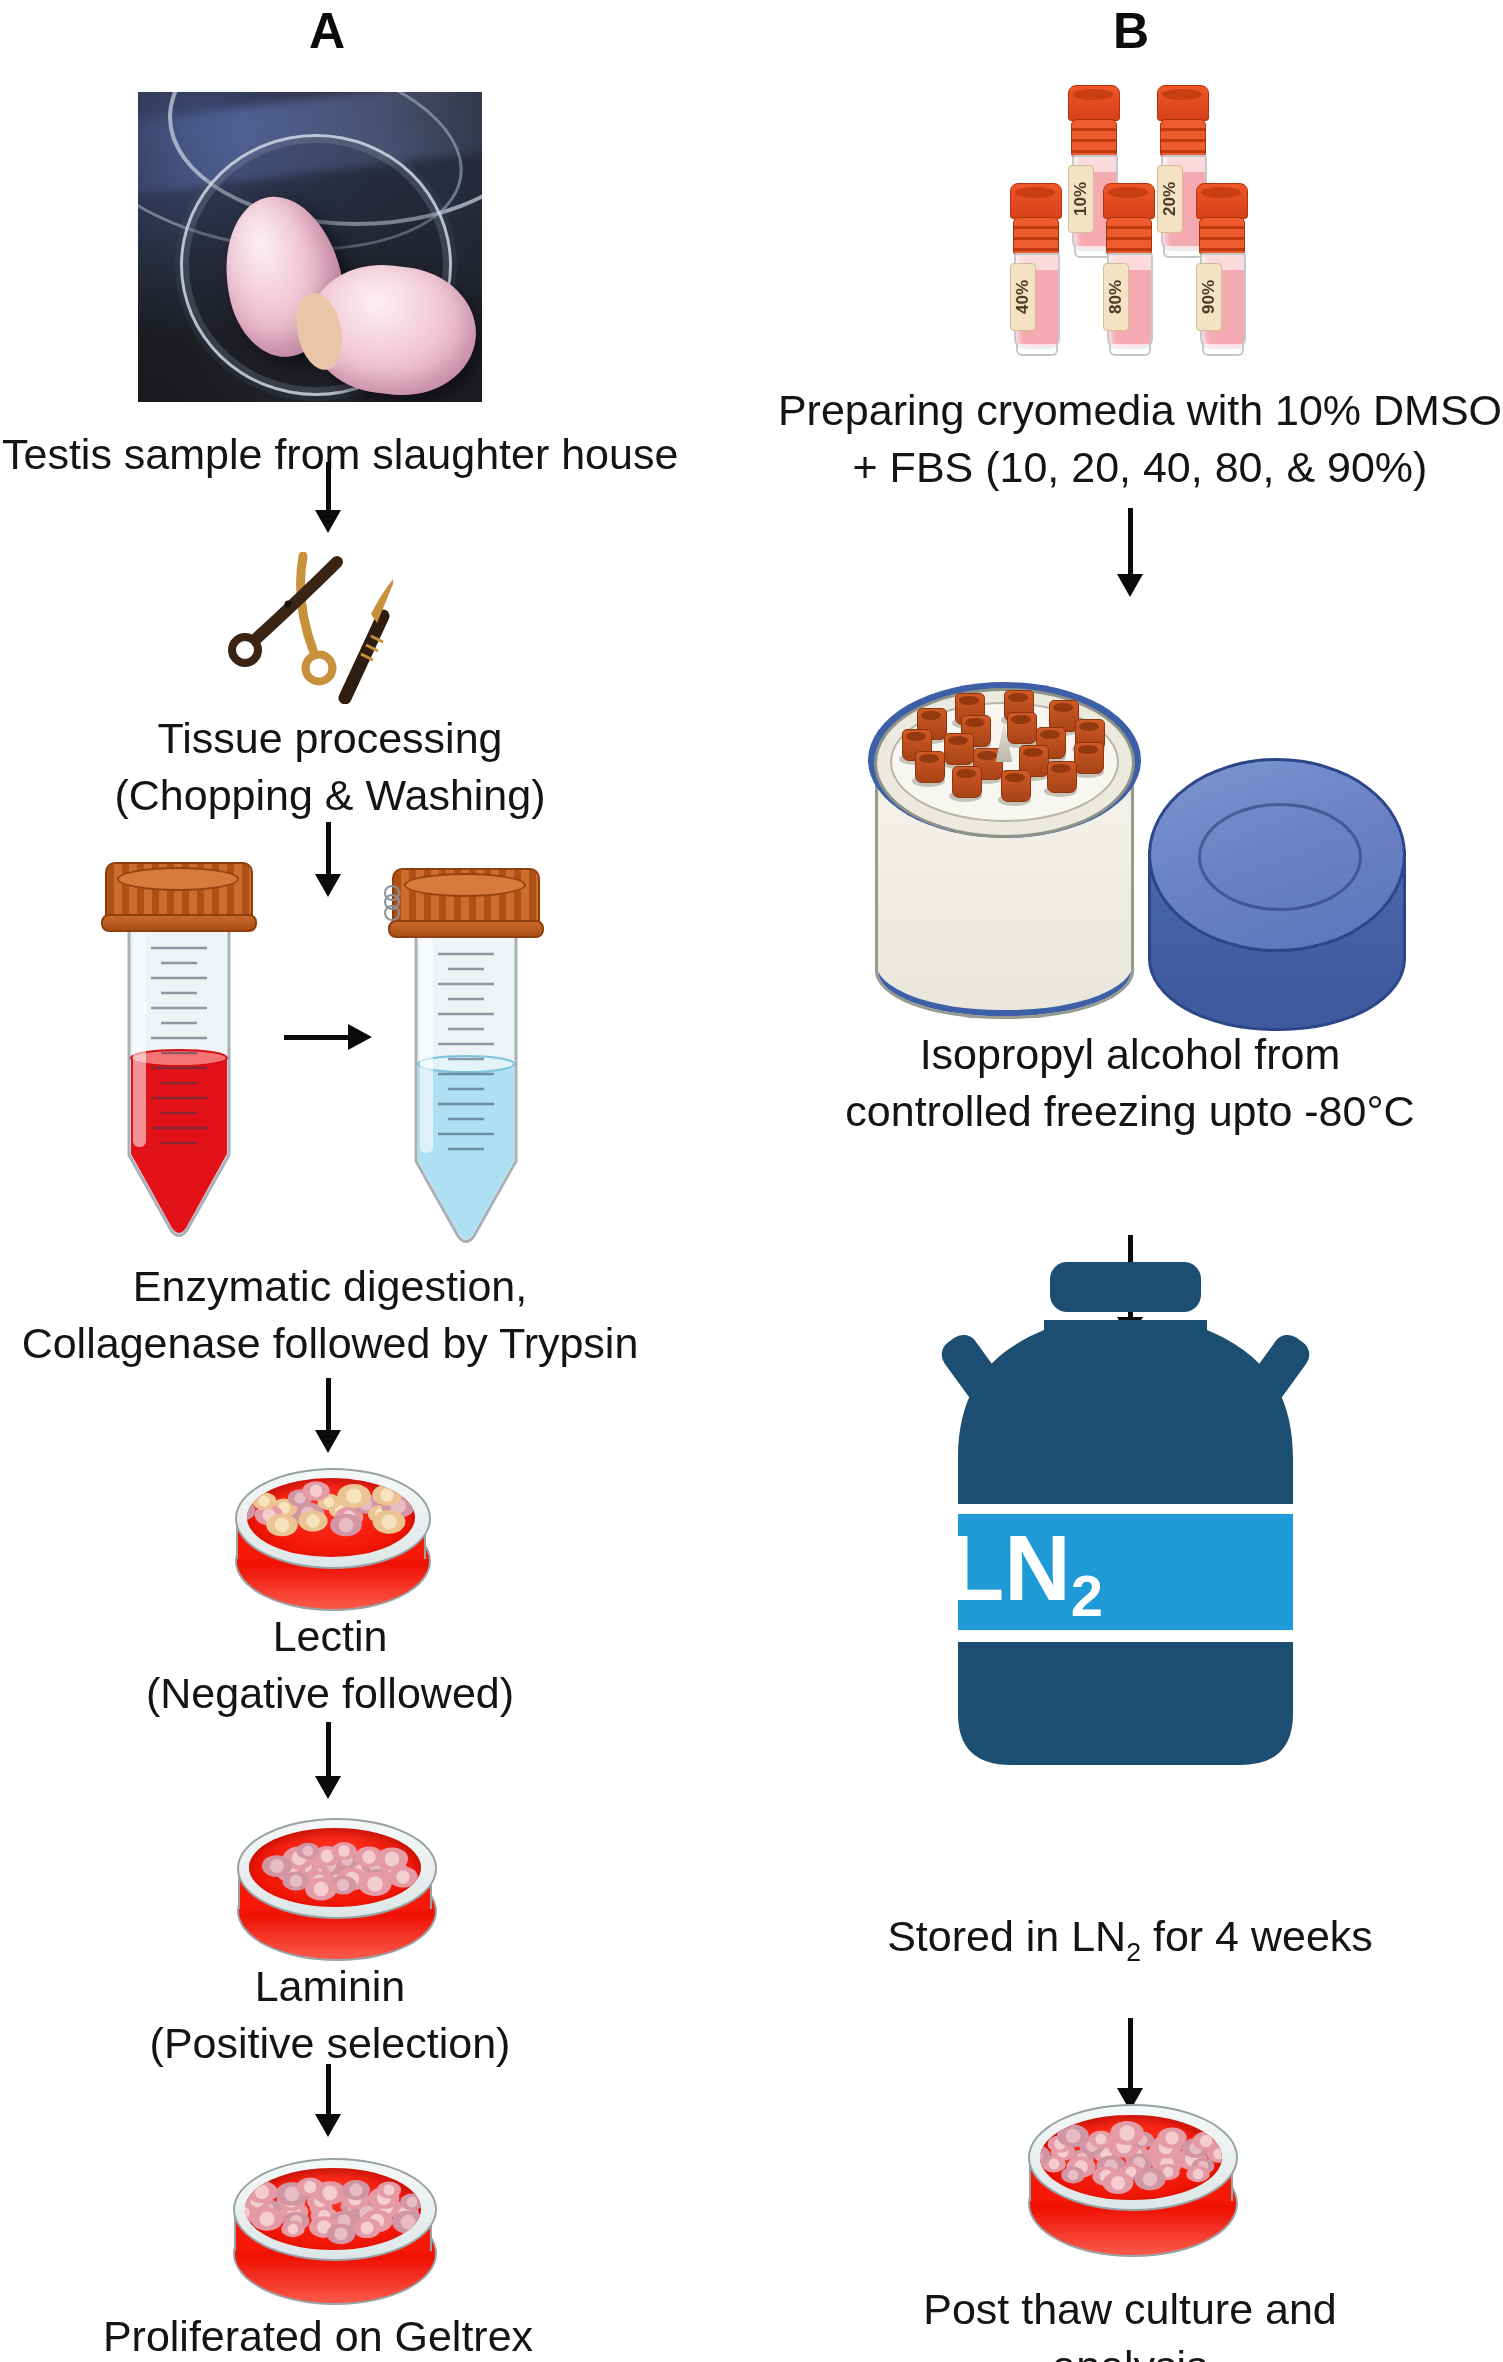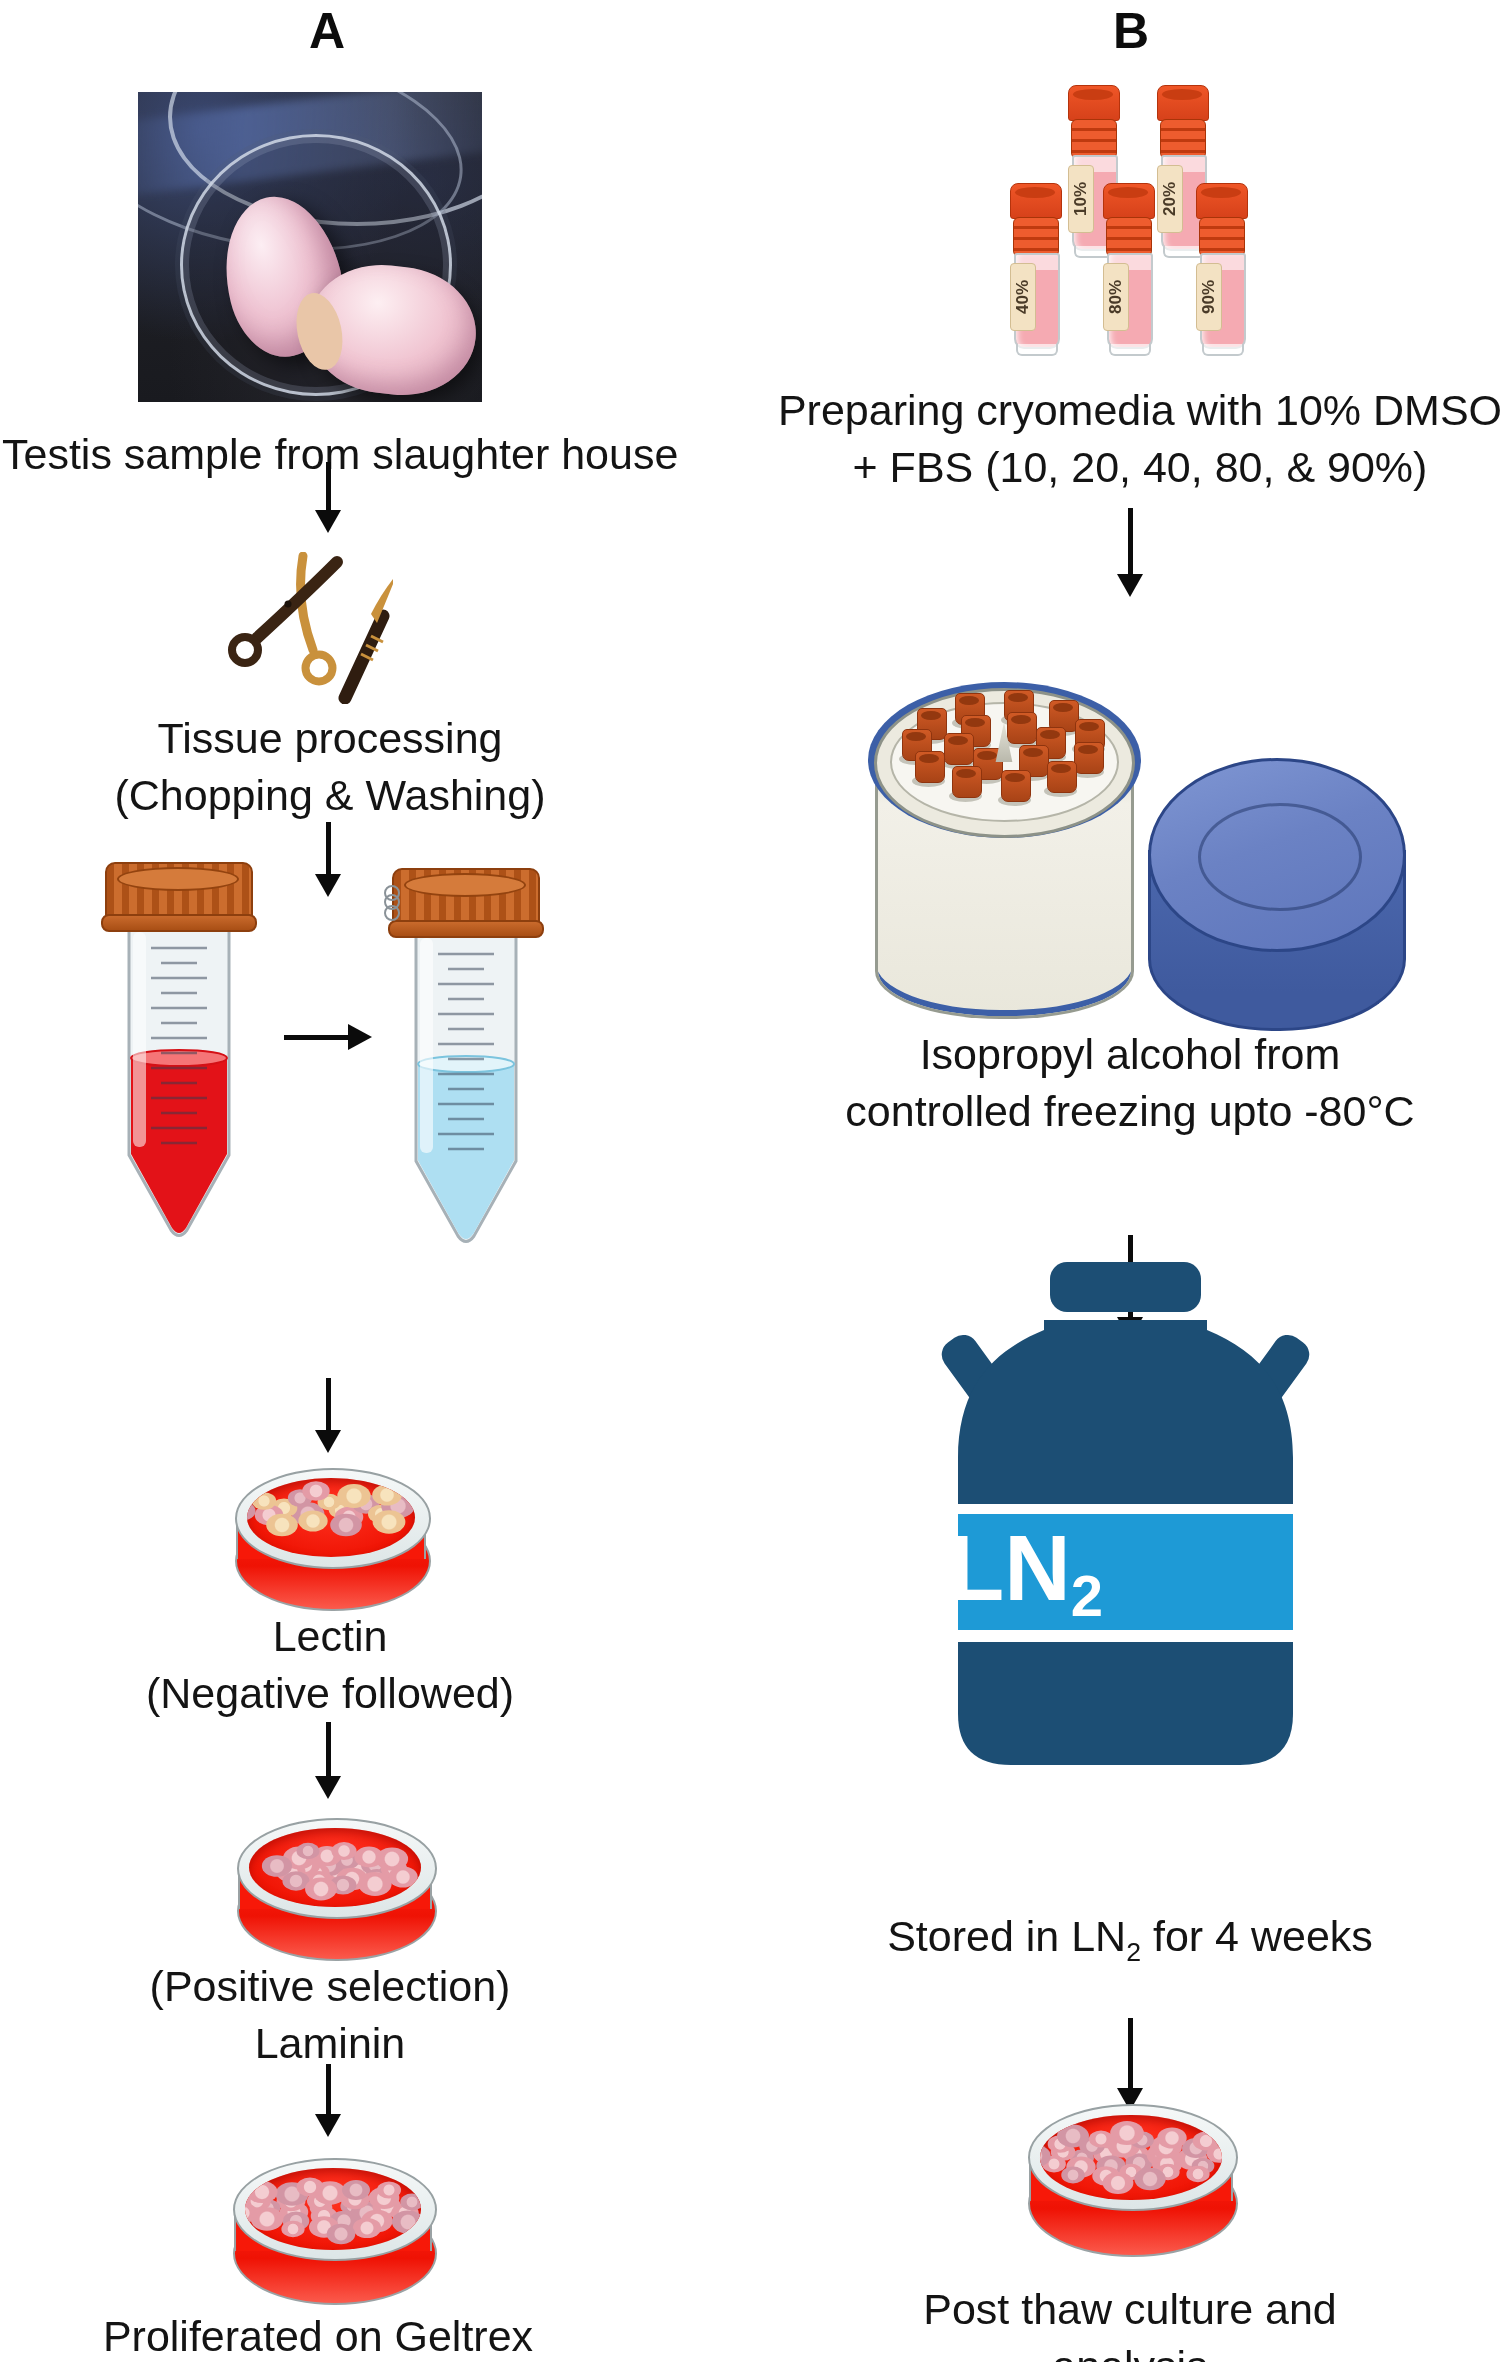--- a/index.html
+++ b/index.html
@@ -216,20 +216,24 @@
           <line x1="46" x2="102" y1="236" y2="236" stroke="rgba(45,60,80,0.5)" stroke-width="2.6"></line>
           <line x1="56" x2="92" y1="251" y2="251" stroke="rgba(45,60,80,0.5)" stroke-width="2.6"></line>
           <line x1="46" x2="102" y1="266" y2="266" stroke="rgba(45,60,80,0.5)" stroke-width="2.6"></line>
           <line x1="56" x2="92" y1="281" y2="281" stroke="rgba(45,60,80,0.5)" stroke-width="2.6"></line>
         </g>
     </svg>
     <div class="tube-cap"></div>
     <div class="spring"></div>
   </div>
 
+  <div class="cap" style="left:15px;top:1258px;width:630px;" id="cap-digestion">
+    <div>Enzymatic digestion,</div>
+    <div>Collagenase followed by Trypsin</div>
+  </div>
 
   <div class="arrow-v" style="left:315px;top:1378px;--len:52px;">
       <i class="stem"></i>
       <i class="head"></i>
     </div>
 
   <div class="dish" style="left:235px;top:1468px;width:192px;height:142px;">
     <div class="front"></div>
     <div class="sidefill"></div>
     <div class="back"></div>
@@ -292,22 +296,22 @@
         <i class="cell pink" style="left: 73.3599%; top: 70.8165%; transform: translate(-50%, -50%) scale(1.19);"></i>
         <i class="cell dusty" style="left: 16.4974%; top: 47.7543%; transform: translate(-50%, -50%) scale(1.08);"></i>
         <i class="cell pink" style="left: 83.1977%; top: 38.6124%; transform: translate(-50%, -50%) scale(1.15);"></i>
         <i class="cell pink" style="left: 42.1617%; top: 76.6771%; transform: translate(-50%, -50%) scale(1.14);"></i>
         <i class="cell dusty" style="left: 34.1583%; top: 28.7966%; transform: translate(-50%, -50%) scale(0.82);"></i>
         <i class="cell pink" style="left: 89.1758%; top: 61.1716%; transform: translate(-50%, -50%) scale(1.05);"></i>
       </div>
   </div>
 
   <div class="cap" style="left:30px;top:1958px;width:600px;" id="cap-laminin">
+    <div>Laminin</div>
     <div>(Positive selection)</div>
-    <div>Laminin</div>
   </div>
 
   <div class="arrow-v" style="left:315px;top:2064px;--len:50px;">
       <i class="stem"></i>
       <i class="head"></i>
     </div>
 
   <div class="dish" style="left:233px;top:2158px;width:200px;height:146px;">
     <div class="front"></div>
     <div class="sidefill"></div>

